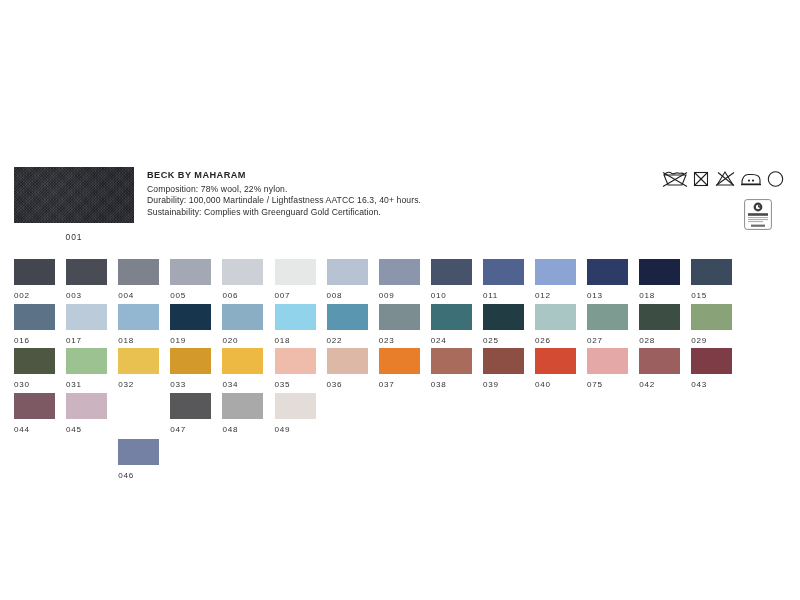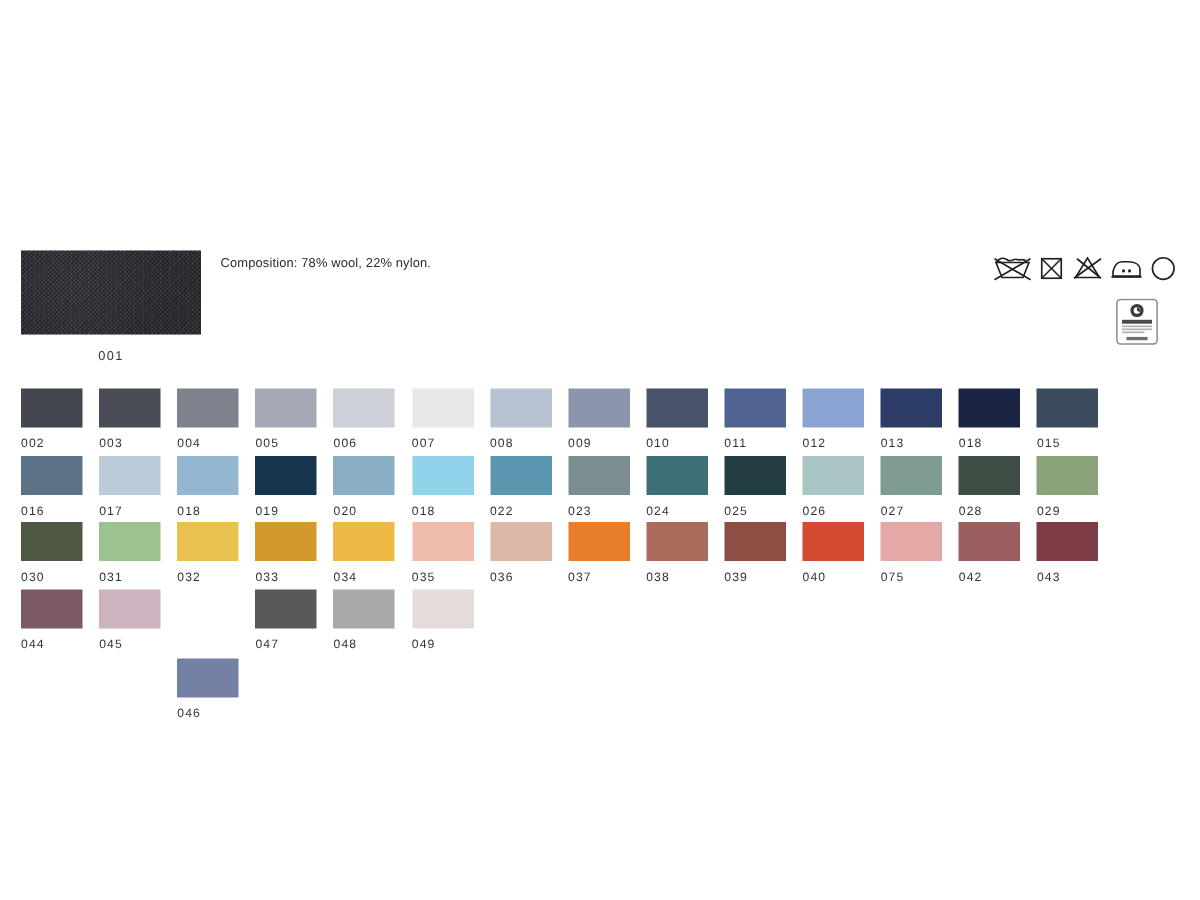--- a/index.html
+++ b/index.html
@@ -133,21 +133,24 @@
 <div class="page">
 
   <div class="header">
 
     <div class="hero-block">
       <div class="hero-swatch" style="background-color: rgb(43, 45, 51);"></div>
       <div class="hero-label">001</div>
     </div>
 
     <div class="info">
+      <div class="info-title">BECK  BY MAHARAM</div>
       <div class="info-line">Composition: 78% wool, 22% nylon.</div>
+      <div class="info-line">Durability: 100,000 Martindale / Lightfastness AATCC 16.3, 40+ hours.</div>
+      <div class="info-line">Sustainability: Complies with Greenguard Gold Certification.</div>
     </div>
 
     <div class="care">
       <div class="care-row">
 
         <svg class="care-icon" width="26" height="19" viewBox="0 0 26 19">
           <path d="M2 6 L24 6 L20 16 L6 16 Z" fill="none" stroke="#231f20" stroke-width="1.1"></path>
           <path d="M2 6 C5 2, 8 3, 10 4.5 C12 6, 14 3, 16 4 C18 5, 20 3, 22 5" fill="none" stroke="#231f20" stroke-width="1.1"></path>
           <line x1="1" y1="17.5" x2="25" y2="3.5" stroke="#231f20" stroke-width="1.1"></line>
           <line x1="1" y1="3.5" x2="25" y2="17.5" stroke="#231f20" stroke-width="1.1"></line>

